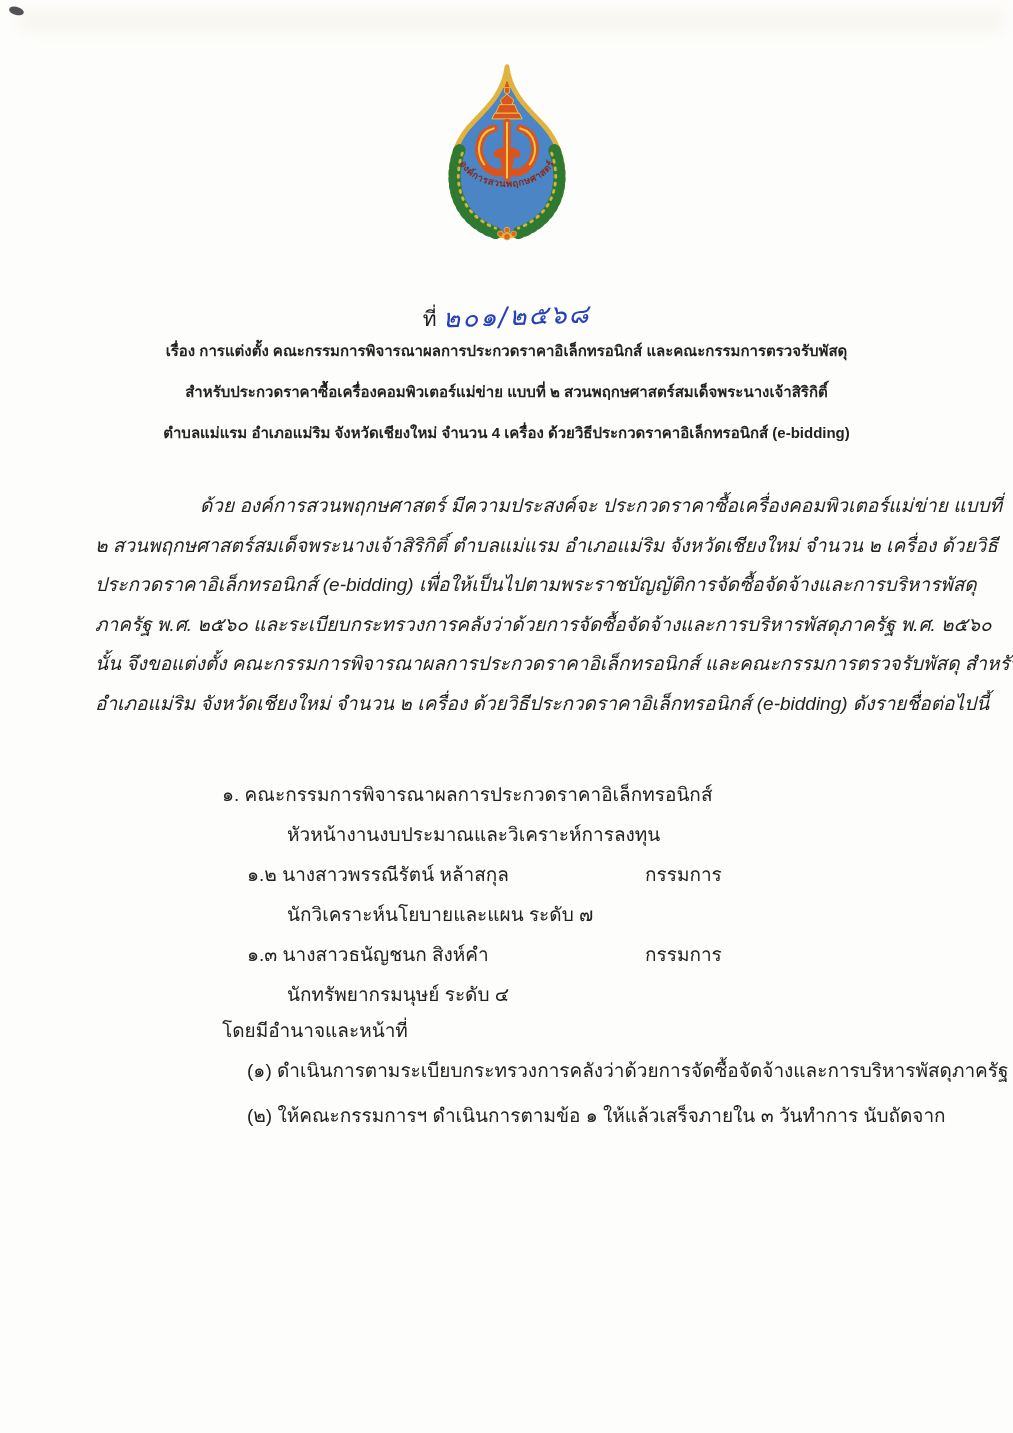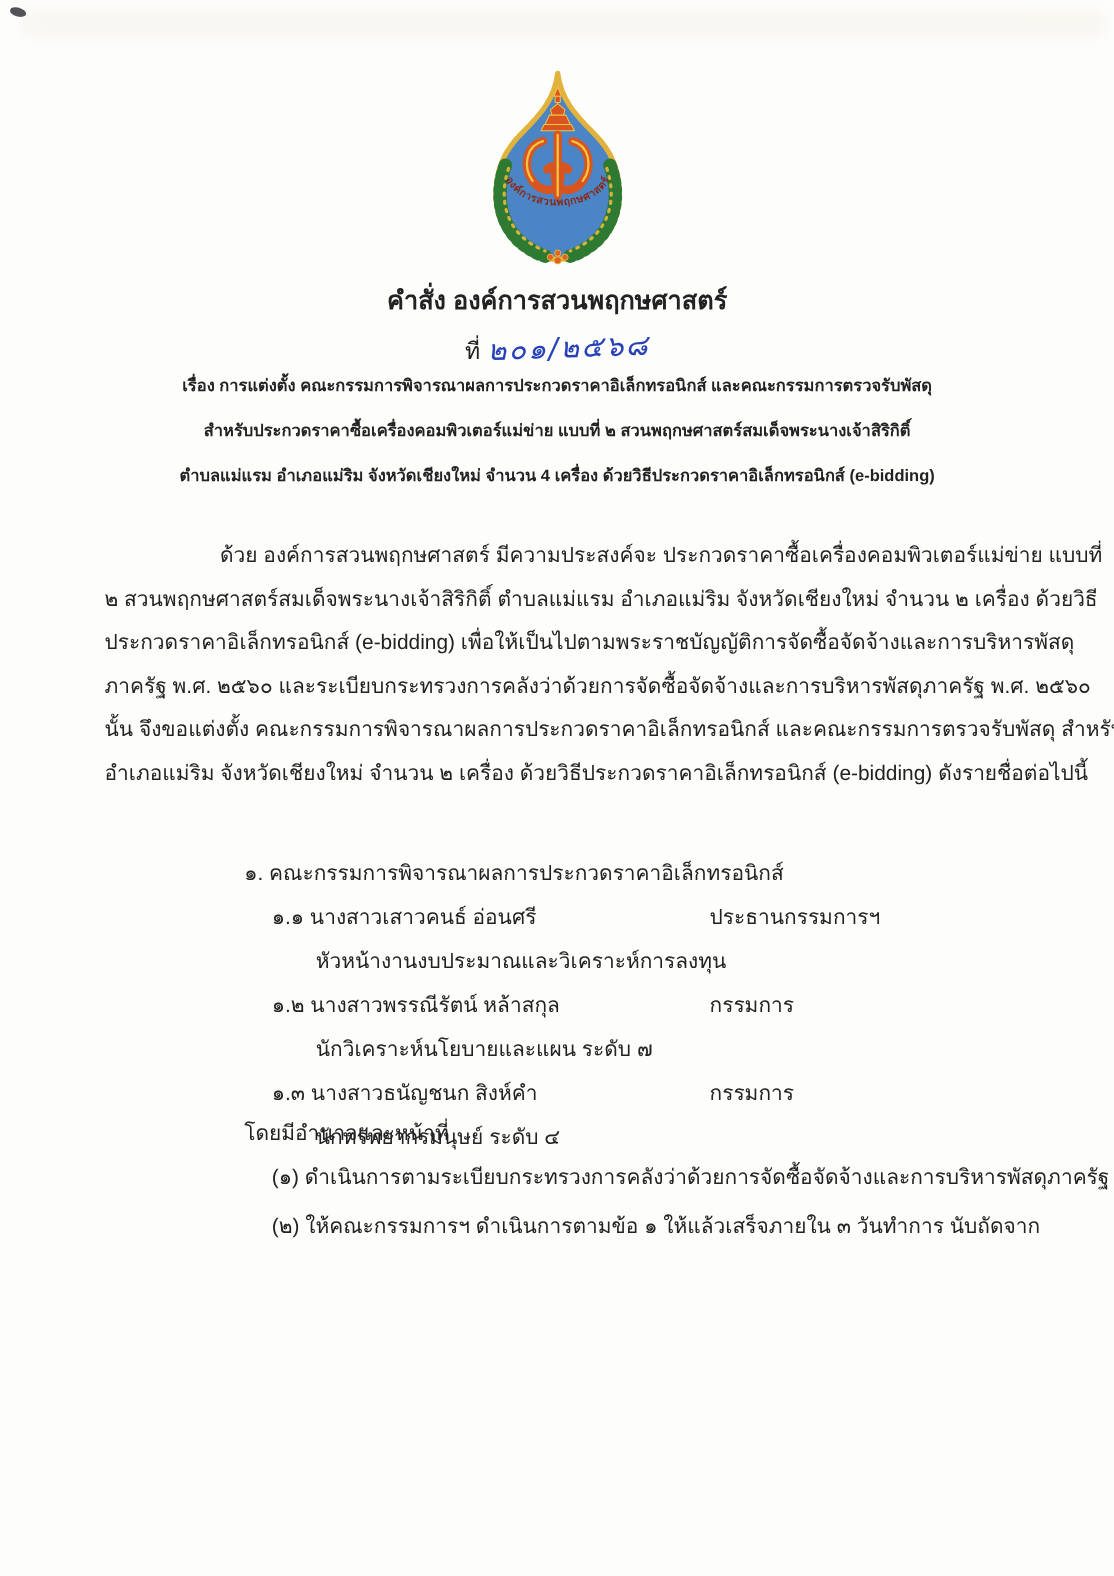--- a/index.html
+++ b/index.html
@@ -41,21 +41,21 @@
     font-family: "DejaVu Sans", sans-serif;
     font-style: italic;
     font-size: 26px;
     letter-spacing: 2px;
     transform: rotate(-2deg) translateY(-1px);
   }
   .subject { top: 330px; line-height: 41px; font-size: 15px; font-weight: bold; }
 
   .block { position: absolute; left: 95px; width: 828px; }
   .body-par { top: 486px; font-size: 19px; line-height: 39.5px; }
-  .body-par .line { white-space: nowrap; }
+  .body-par .line { white-space: nowrap; font-style: italic; }
   .indent-first { padding-left: 105px; }
 
   .committee { top: 775px; font-size: 19px; line-height: 40px; }
   .sec-title { padding-left: 127px; white-space: nowrap; }
   .member-line { position: relative; padding-left: 152px; white-space: nowrap; }
   .member-role { position: absolute; left: 550px; top: 0; }
   .member-pos { padding-left: 192px; white-space: nowrap; }
 
   .duties { top: 1011px; font-size: 19px; line-height: 40px; }
   .duty-head { padding-left: 127px; white-space: nowrap; }
@@ -98,21 +98,20 @@
       <textPath href="#bannerArc" startOffset="50%" text-anchor="middle">องค์การสวนพฤกษศาสตร์</textPath>
     </text>
     <g class="flower">
       <circle cx="73" cy="183" r="3"></circle>
       <circle cx="87" cy="183" r="3"></circle>
       <circle cx="80" cy="179" r="3"></circle>
       <circle cx="80" cy="186" r="3.5"></circle>
     </g>
   </svg>
 
-  <div class="centered title-line">คำสั่ง องค์การสวนพฤกษศาสตร์</div>
 
   <div class="centered doc-no">
     <span>ที่</span>
     <span class="handwritten">๒๐๑/๒๕๖๘</span>
   </div>
 
   <div class="centered subject">
     <div>เรื่อง การแต่งตั้ง คณะกรรมการพิจารณาผลการประกวดราคาอิเล็กทรอนิกส์ และคณะกรรมการตรวจรับพัสดุ</div>
     <div>สำหรับประกวดราคาซื้อเครื่องคอมพิวเตอร์แม่ข่าย แบบที่ ๒ สวนพฤกษศาสตร์สมเด็จพระนางเจ้าสิริกิติ์</div>
     <div>ตำบลแม่แรม อำเภอแม่ริม จังหวัดเชียงใหม่ จำนวน 4 เครื่อง ด้วยวิธีประกวดราคาอิเล็กทรอนิกส์ (e-bidding)</div>
@@ -123,25 +122,20 @@
     <div class="line">๒ สวนพฤกษศาสตร์สมเด็จพระนางเจ้าสิริกิติ์ ตำบลแม่แรม อำเภอแม่ริม จังหวัดเชียงใหม่ จำนวน ๒ เครื่อง ด้วยวิธี</div>
     <div class="line">ประกวดราคาอิเล็กทรอนิกส์ (e-bidding)  เพื่อให้เป็นไปตามพระราชบัญญัติการจัดซื้อจัดจ้างและการบริหารพัสดุ</div>
     <div class="line">ภาครัฐ พ.ศ. ๒๕๖๐ และระเบียบกระทรวงการคลังว่าด้วยการจัดซื้อจัดจ้างและการบริหารพัสดุภาครัฐ พ.ศ. ๒๕๖๐</div>
     <div class="line">นั้น จึงขอแต่งตั้ง คณะกรรมการพิจารณาผลการประกวดราคาอิเล็กทรอนิกส์ และคณะกรรมการตรวจรับพัสดุ สำหรับ</div>
     <div class="line">อำเภอแม่ริม จังหวัดเชียงใหม่ จำนวน ๒ เครื่อง ด้วยวิธีประกวดราคาอิเล็กทรอนิกส์ (e-bidding) ดังรายชื่อต่อไปนี้</div>
   </div>
 
   <div class="block committee">
     <div class="sec-title">๑. คณะกรรมการพิจารณาผลการประกวดราคาอิเล็กทรอนิกส์</div>
 
-    <div class="member-line">
-      <span>๑.๑</span>
-      <span>นางสาวเสาวคนธ์ อ่อนศรี</span>
-      <span class="member-role">ประธานกรรมการฯ</span>
-    </div>
     <div class="member-pos">หัวหน้างานงบประมาณและวิเคราะห์การลงทุน</div>
 
     <div class="member-line">
       <span>๑.๒</span>
       <span>นางสาวพรรณีรัตน์ หล้าสกุล</span>
       <span class="member-role">กรรมการ</span>
     </div>
     <div class="member-pos">นักวิเคราะห์นโยบายและแผน ระดับ ๗</div>
 
     <div class="member-line">

